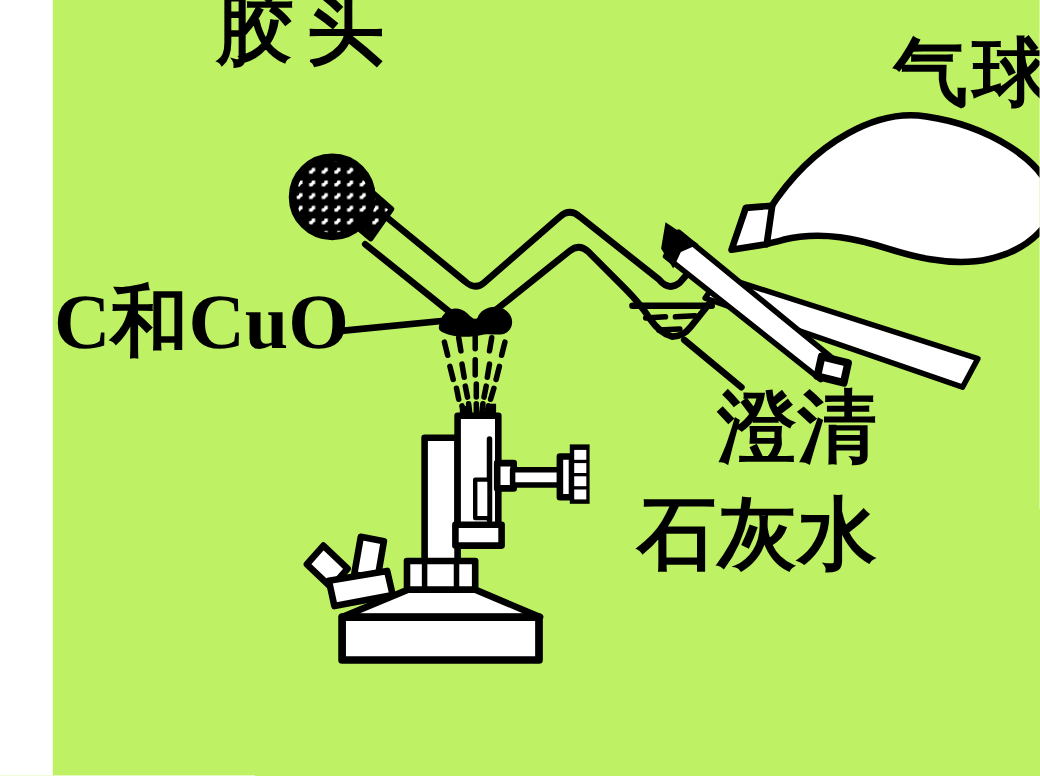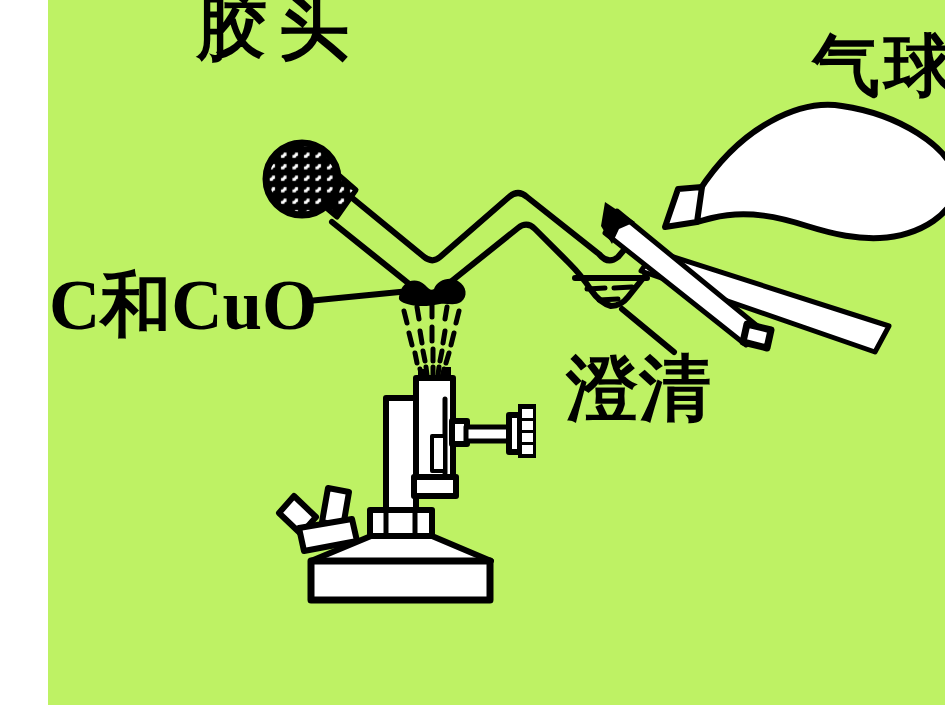--- a/index.html
+++ b/index.html
@@ -15,25 +15,25 @@
   #diagram-svg{position:absolute;left:0;top:0;}
   .diagram-label{
     position:absolute;
     white-space:nowrap;
     color:#000;
     font-weight:bold;
     line-height:1.0;
   }
   .label-bulb{left:149px;top:-6px;font-size:70px;letter-spacing:12px;}
   .label-balloon{left:764px;top:32px;font-size:68px;letter-spacing:4px;}
-  .label-reactants{left:1px;top:270px;font-size:71px;letter-spacing:0px;}
+  .label-reactants{left:1px;top:258px;font-size:71px;letter-spacing:0px;}
   .label-limewater{
     left:518px;top:341px;width:232px;
     font-size:72px;line-height:97px;letter-spacing:1px;
-    text-align:left;white-space:normal;
+    text-align:right;white-space:normal;
   }
   .label-caption{left:418px;top:612px;font-size:70px;letter-spacing:6px;}
 </style>
 </head>
 <body>
 
 <div id="figure-canvas">
 
   <svg id="diagram-svg" width="945" height="705" viewBox="0 0 945 705" fill="none" stroke="#000" stroke-width="6" stroke-linecap="round" stroke-linejoin="round">
 
@@ -144,15 +144,16 @@
   </svg>
 
   <div class="diagram-label label-bulb">胶头</div>
 
   <div class="diagram-label label-balloon">气球</div>
 
   <div class="diagram-label label-reactants">C和CuO</div>
 
   <div class="diagram-label label-limewater">
     <div>澄清</div>
+    <div>石灰水</div>
   </div>
 
 </div>
 
 </body></html>

